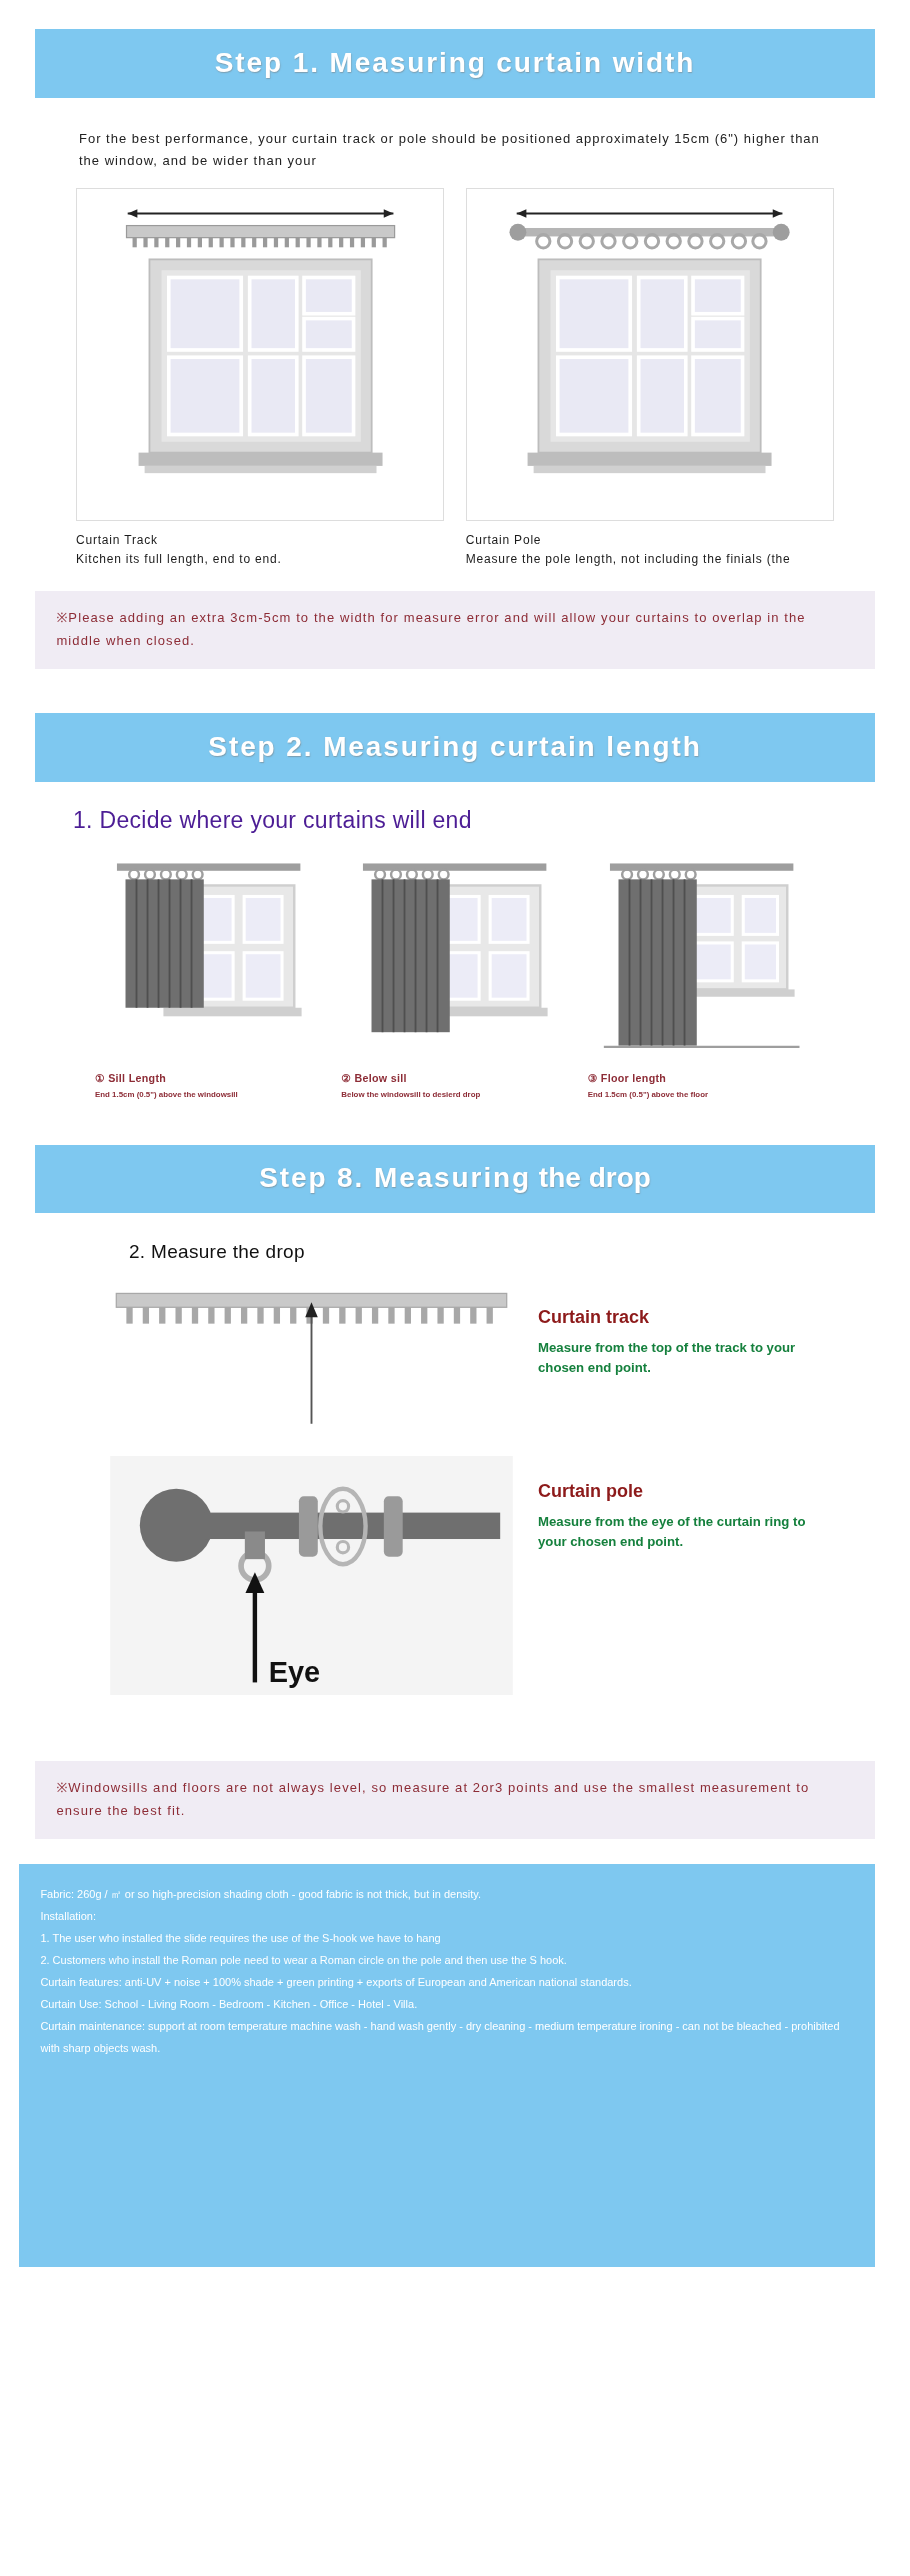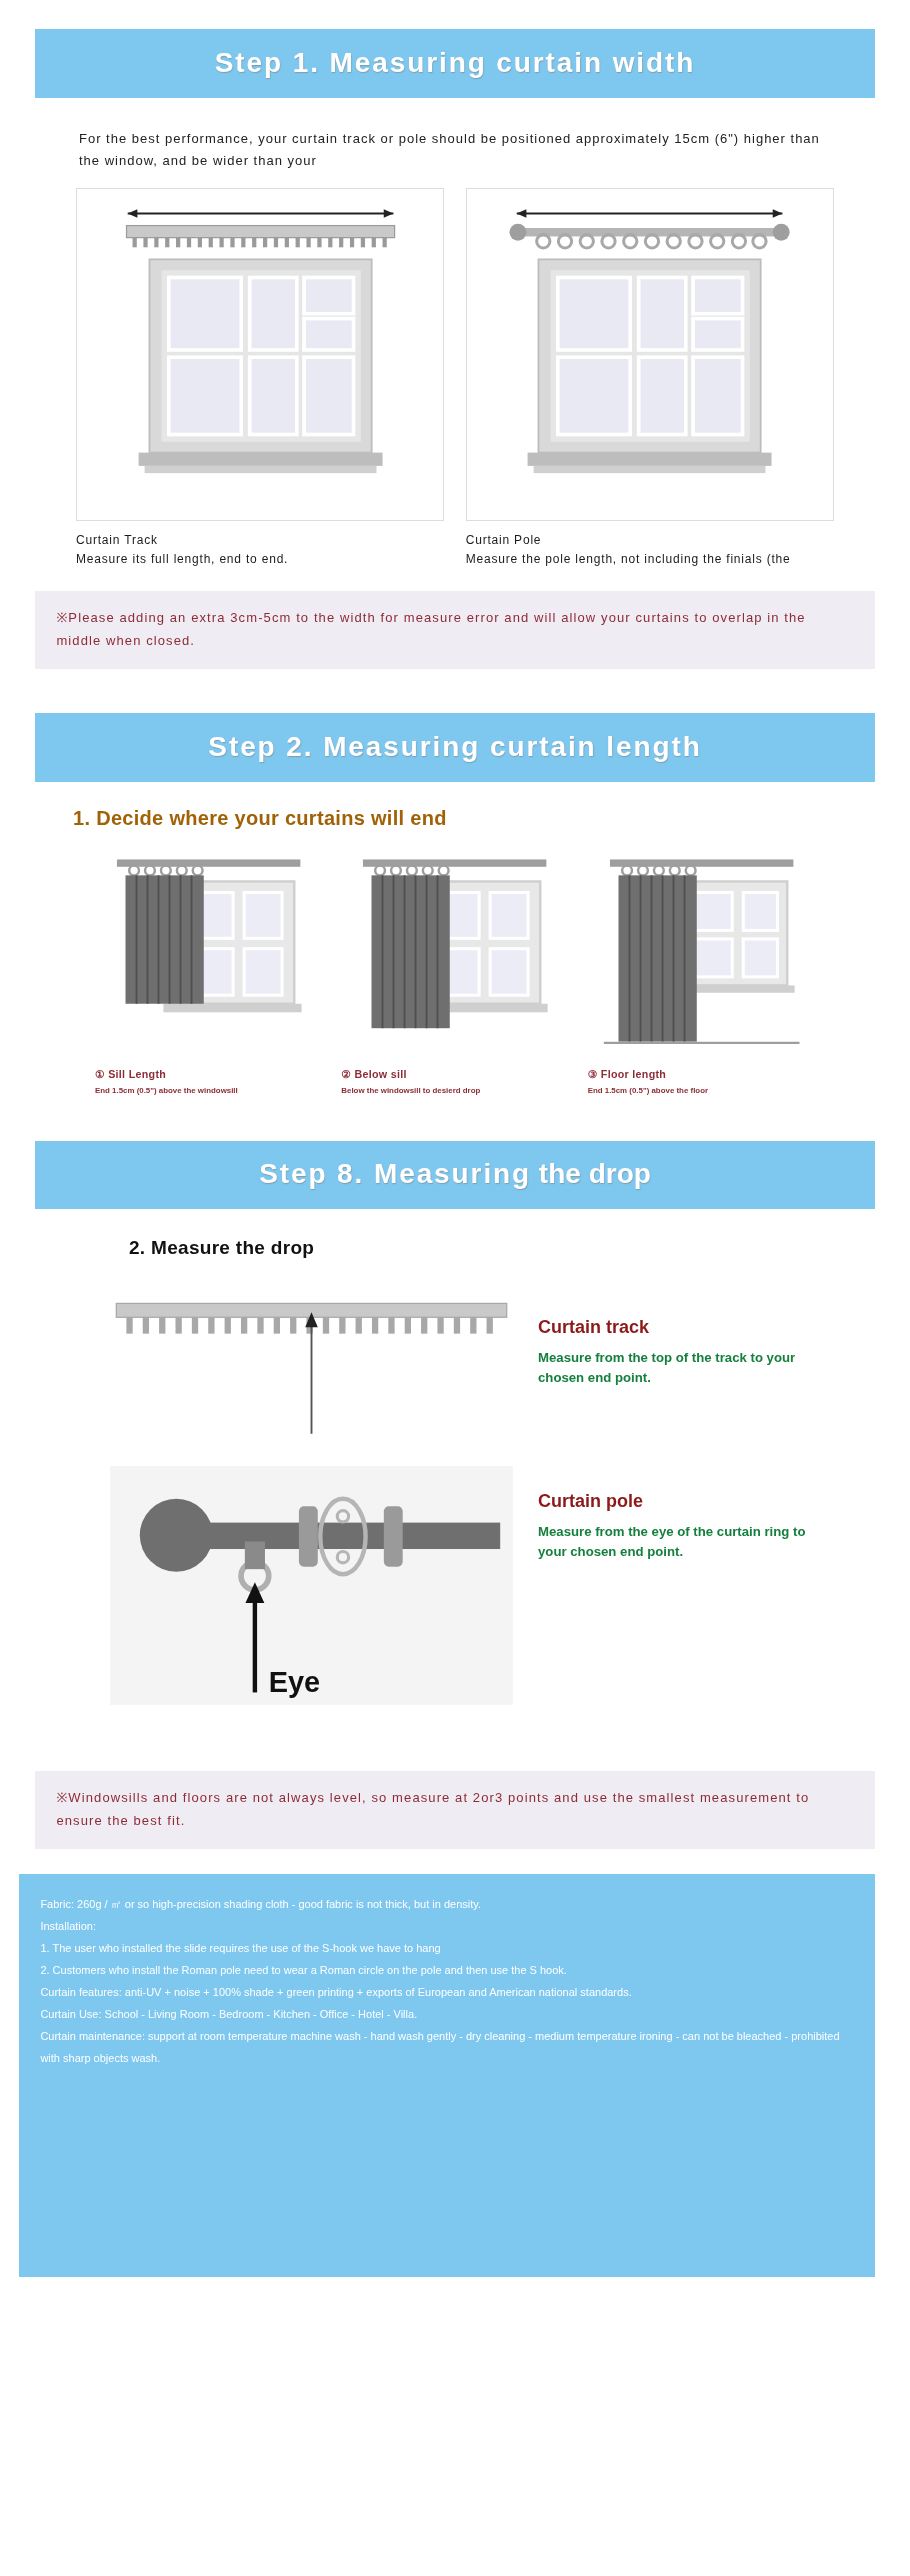--- a/index.html
+++ b/index.html
@@ -68,23 +68,23 @@
     font-size: 13px;
     letter-spacing: 1.1px;
     line-height: 1.75;
   }
 
   .gap-lg { height: 44px; }
   .gap-md { height: 29px; }
 
   
   .h2 {
-    font-size: 20px;
-    font-weight: bold;
-    color: #a16207;
+    font-size: 23px;
+    font-weight: normal;
+    color: #4c1d95;
     margin: 25px 0 16.4px 38px;
     letter-spacing: 0.3px;
   }
   .three-row {
     display: flex;
     gap: 19px;
     padding: 0 60px;
   }
   .three-col { flex: 1 1 0; text-align: left; }
   .three-col .sub1 {
@@ -98,23 +98,23 @@
     color: #8d2c36;
     font-size: 7.9px;
     font-weight: bold;
     margin-top: 4.4px;
     line-height: 1.5;
   }
 
   
   .h2b {
     font-size: 19px;
-    font-weight: bold;
+    font-weight: normal;
     color: #111;
-    margin: 28px 0 33px 94px;
+    margin: 28px 0 19px 94px;
     letter-spacing: 0.3px;
   }
   .drop-row {
     display: flex;
     align-items: flex-start;
     padding: 0 69px 0 75px;
     gap: 25px;
   }
   .drop-art { width: 403px; }
   .drop-txt { padding-top: 25px; }
@@ -207,21 +207,21 @@
             <rect x="128" y="262" width="120" height="128" fill="#e9e9f4" stroke="#ffffff" stroke-width="6"></rect>
             <rect x="262" y="262" width="78" height="128" fill="#e9e9f4" stroke="#ffffff" stroke-width="6"></rect>
             <rect x="352" y="262" width="82" height="128" fill="#e9e9f4" stroke="#ffffff" stroke-width="6"></rect>
 
             <rect x="78" y="420" width="404" height="22" fill="#bdbdbd"></rect>
             <rect x="88" y="442" width="384" height="12" fill="#d0d0d0"></rect>
           </svg>
         </div>
         <div class="cap">
           <div>Curtain Track</div>
-          <div>Measure its full length, end to end.</div>
+          <div>Kitchen its full length, end to end.</div>
         </div>
       </div>
 
       <div class="win-col">
         <div class="win-box">
           <svg viewBox="0 0 560 520" width="100%" height="314">
             <line x1="60" y1="24" x2="500" y2="24" stroke="#222" stroke-width="3"></line>
             <polygon points="60,24 76,17 76,31" fill="#222"></polygon>
             <polygon points="500,24 484,17 484,31" fill="#222"></polygon>
 

